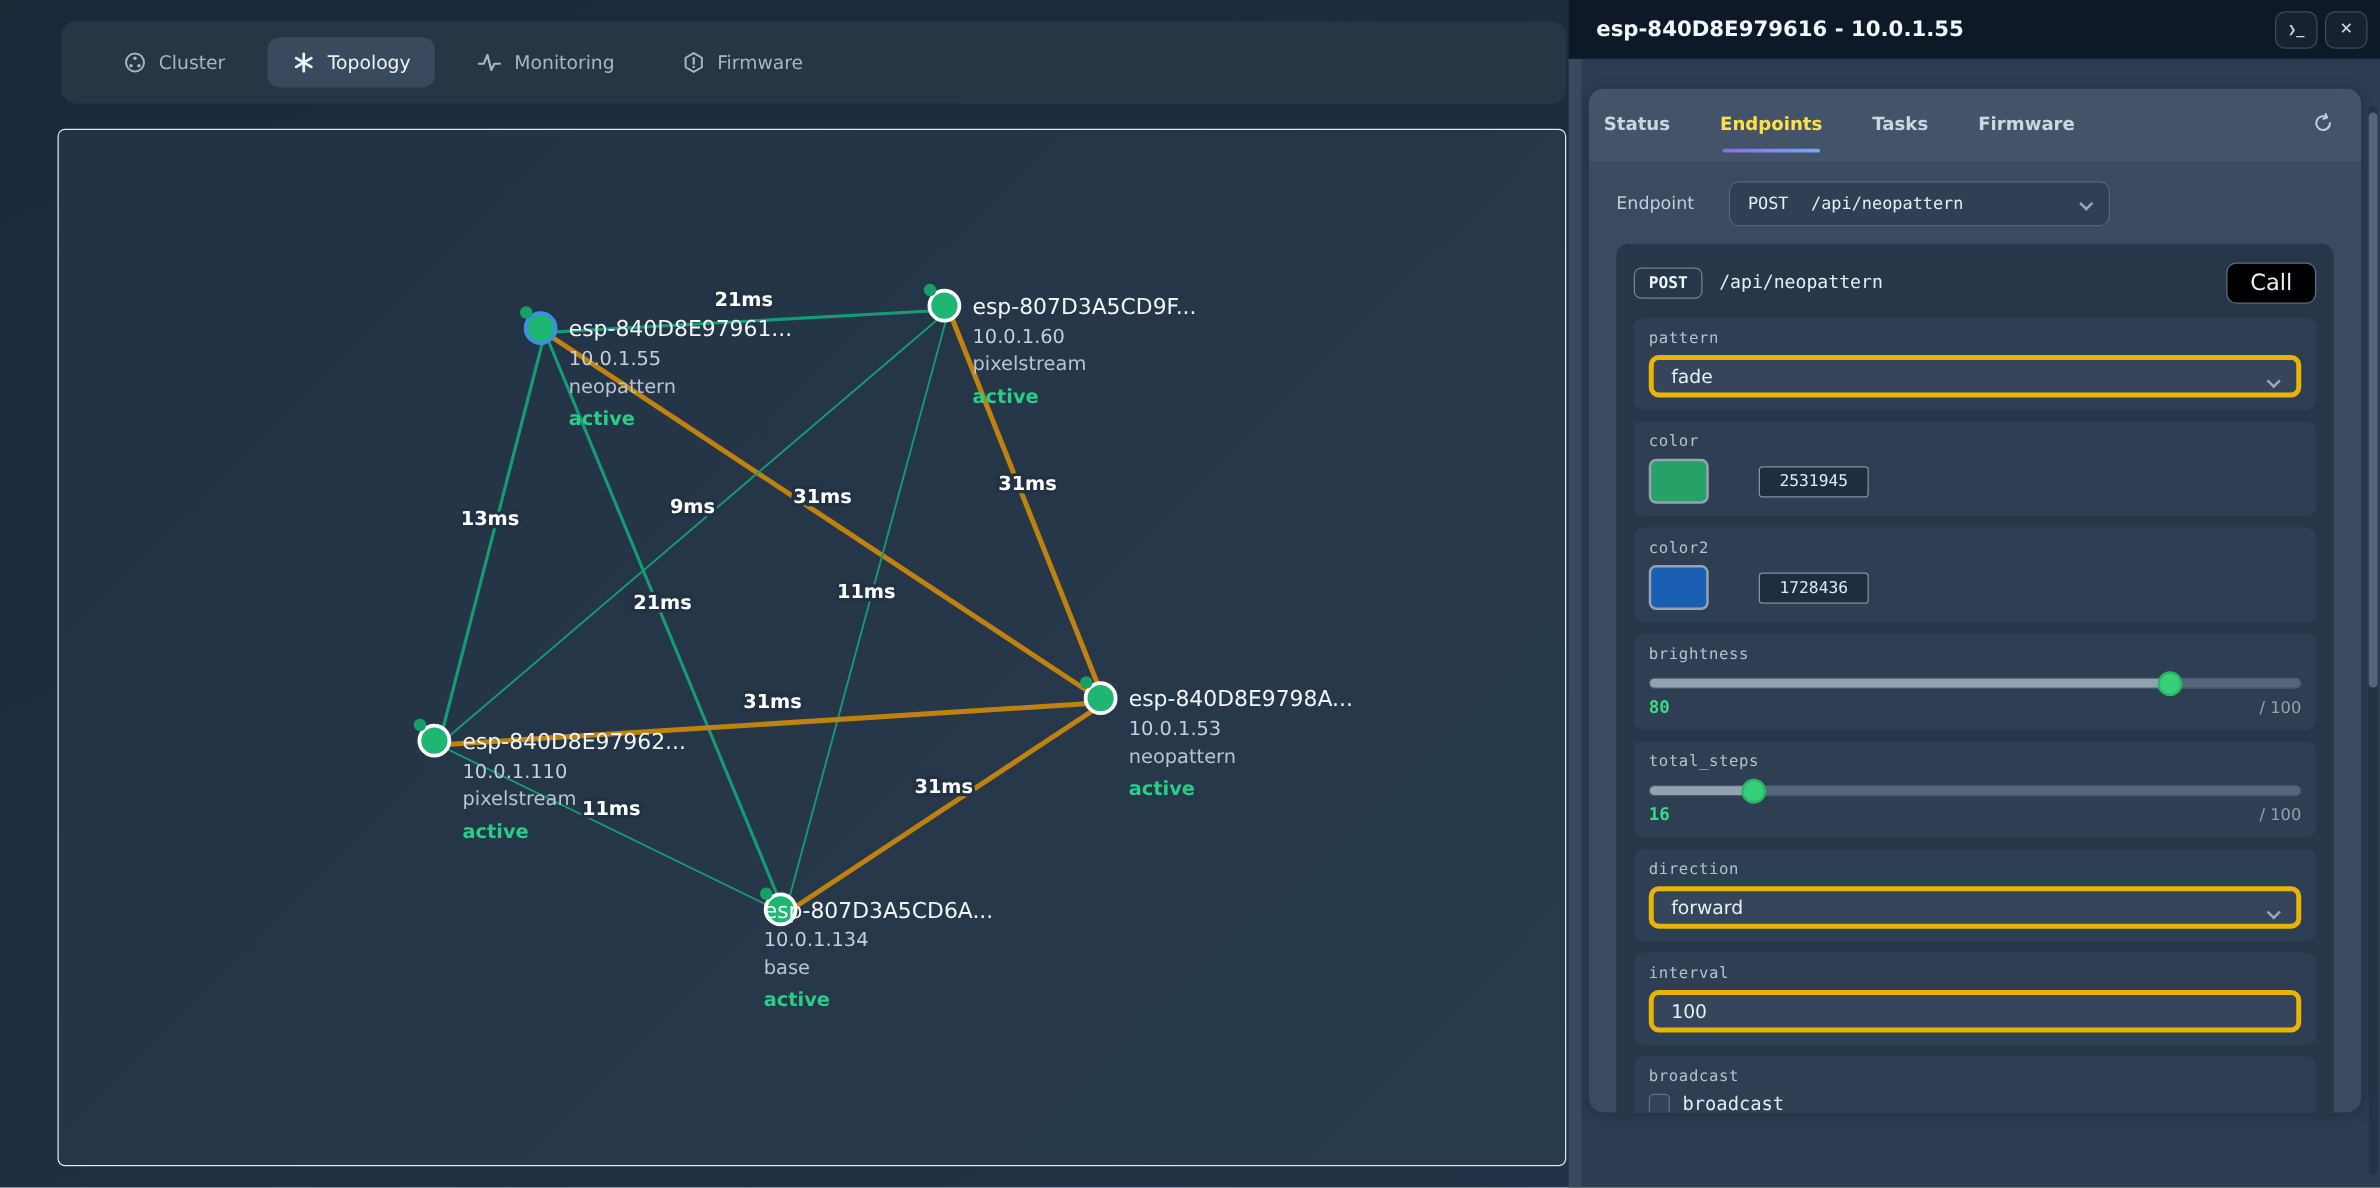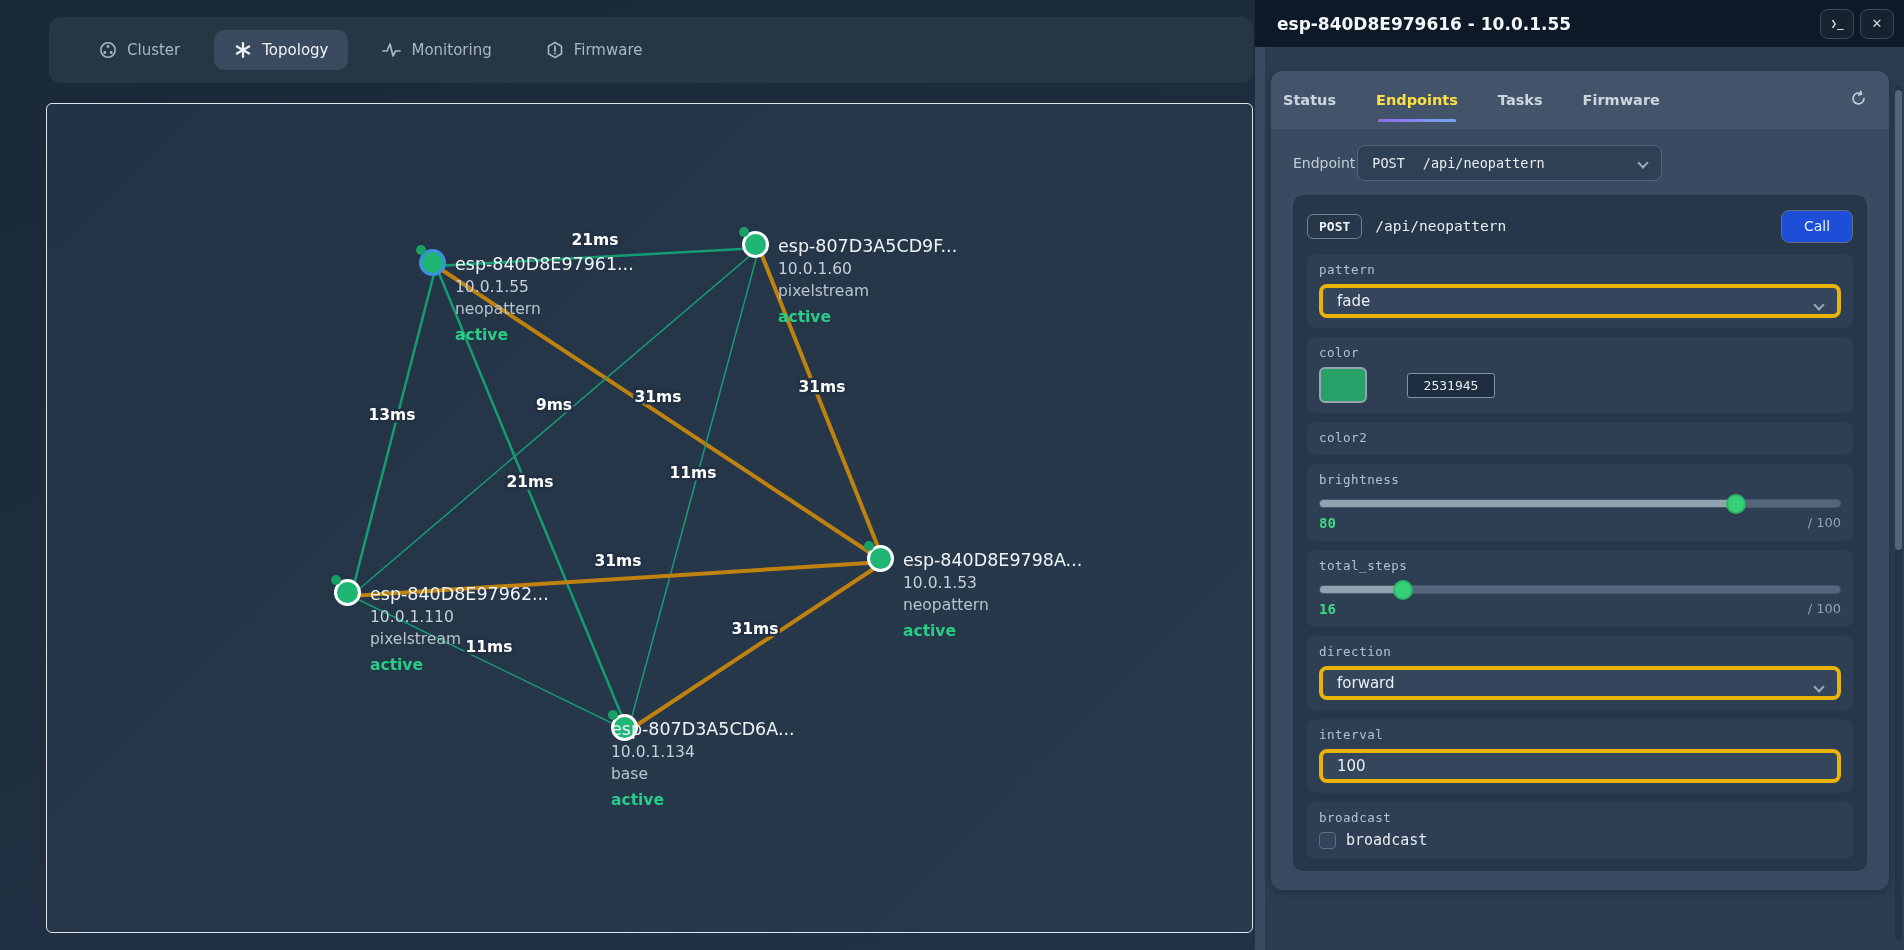--- a/index.html
+++ b/index.html
@@ -89,21 +89,21 @@
   .tab.active { color:#fde047; }
   .tab.active::after {
     content:""; position:absolute; left:50%; transform:translateX(-50%);
     bottom:7px; width:78px; height:3px; border-radius:2px;
     background:linear-gradient(90deg,#8f6ae8,#71aaf0);
   }
   .tab-spacer { flex:1; }
   .refresh { color:#c6d0da; cursor:pointer; display:flex; }
 
   .panel-content { padding:16px 22px; }
-  .endpoint-row { display:flex; align-items:center; gap:2px; margin-bottom:14px; }
+  .endpoint-row { display:flex; align-items:center; gap:28px; margin-bottom:14px; }
   .endpoint-label { font-size:14px; color:#c3cdd7; }
   .select {
     position:relative; height:36px; background:#2f4054; border:1px solid #54657b;
     border-radius:8px; display:flex; align-items:center; padding:0 34px 0 14px;
     cursor:pointer;
   }
   .endpoint-select { width:305px; font-size:13.5px; color:#e8edf2; gap:18px; }
   .chev {
     position:absolute; right:14px; top:13px; width:8px; height:8px;
     border-right:2px solid #9aa8b6; border-bottom:2px solid #9aa8b6;
@@ -111,21 +111,21 @@
   }
   .api-card { background:#263749; border-radius:10px; padding:12px 14px; }
   .api-head { display:flex; align-items:center; height:38px; margin-bottom:4px; }
   .method-badge {
     border:1.5px solid #74828f; border-radius:6px; padding:4px 11px;
     font-size:13px; font-weight:bold; color:#eef3f7;
   }
   .api-path { margin-left:13px; font-size:14.5px; color:#e9eef3; flex:1; }
   .call-btn {
     width:72px; height:33px; border:1px solid #5d6d82; border-radius:8px;
-    background:#1d4ed8; color:#e9eef3; font-size:14px;
+    background:#000000; color:#e9eef3; font-size:18px;
     display:flex; align-items:center; justify-content:center; cursor:pointer;text-align:center;
   }
   .field { background:#2e3f53; border-radius:8px; padding:8px 12px 10px 12px; margin-top:9px; }
   .f-label { font-size:12.5px; color:#b5c1cd; letter-spacing:0.5px; line-height:15px; }
   .f-control { margin-top:7px; }
   .field .select, .text-input {
     height:34px; background:#35465c; border:4px solid #eab308; border-radius:8px;
     font-size:15px; color:#e9eef3;
   }
   .field .select { padding-right:30px; }
@@ -140,21 +140,21 @@
   .slider-track {
     position:relative; height:9px; border-radius:5px; background:#55657b;
     border:1px solid #48586a; margin-top:12px;
   }
   .slider-fill { height:100%; border-radius:5px; background:#93a2b1; }
   .slider-thumb {
     position:absolute; top:50%; width:20px; height:20px; border-radius:50%;
     background:#35d077; border:2px solid #28b765; transform:translate(-50%,-50%);
     cursor:pointer;
   }
-  .slider-meta { display:flex; justify-content:space-between; align-items:flex-start; margin-top:7px; }
+  .slider-meta { display:flex; justify-content:space-between; align-items:center; margin-top:7px; }
   .slider-value { font-size:14px; font-weight:bold; color:#3bd985; }
   .slider-max { font-size:13px; color:#94a1ae; }
   .check-row { display:flex; align-items:center; gap:10px; margin-top:6px; }
   .checkbox {
     width:17px; height:17px; border:1px solid #5f6f83; border-radius:4px;
     background:#33445a; cursor:pointer;
   }
   .check-label { font-size:15px; color:#e6ebf1; }
 
   .scrollbar { position:absolute; right:2px; top:85px; width:7px; height:855px;
@@ -339,20 +339,24 @@
         <div class="field">
           <div class="f-label mono">color</div>
           <div class="f-control color-row">
             <div class="swatch" style="background: rgb(38, 162, 105);"></div>
             <div class="color-num mono">2531945</div>
           </div>
         </div>
 
         <div class="field">
           <div class="f-label mono">color2</div>
+          <div class="f-control color-row">
+            <div class="swatch" style="background: rgb(26, 95, 180);"></div>
+            <div class="color-num mono">1728436</div>
+          </div>
         </div>
 
         <div class="field">
           <div class="f-label mono">brightness</div>
           <div class="slider-track">
             <div class="slider-fill" style="width: 80%;"></div>
             <div class="slider-thumb" style="left: 80%;"></div>
           </div>
           <div class="slider-meta">
             <span class="slider-value mono">80</span>

